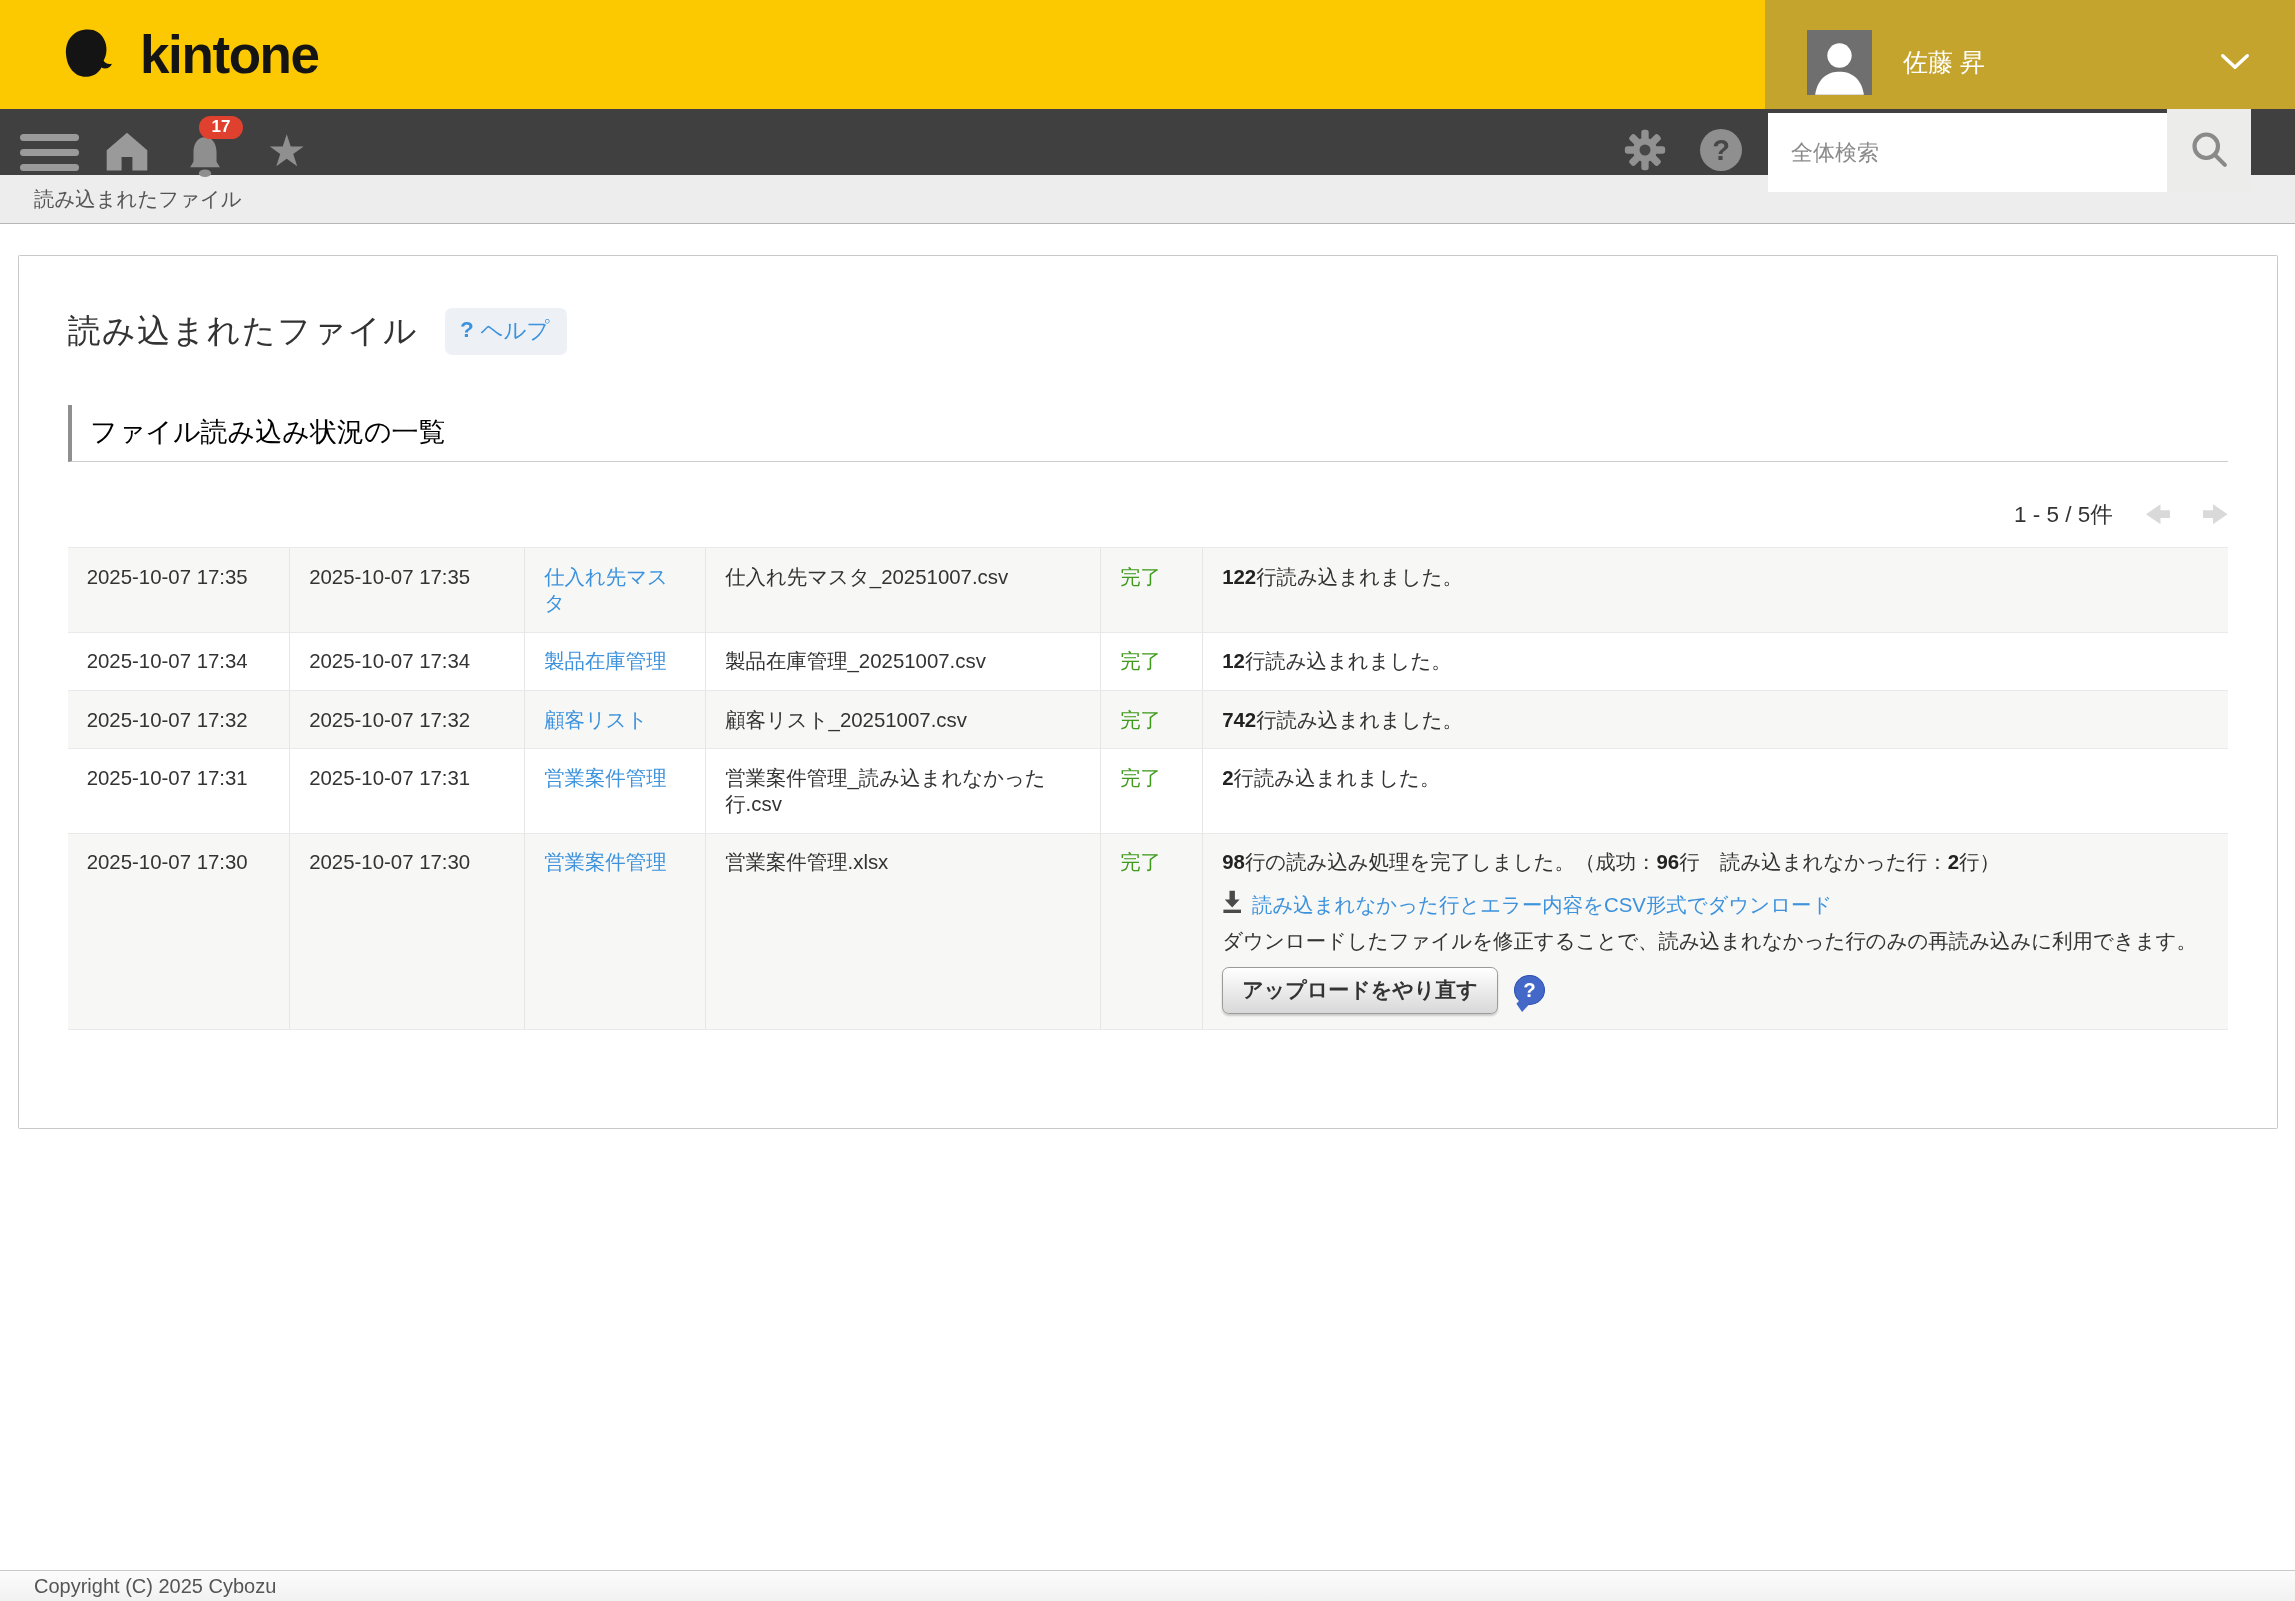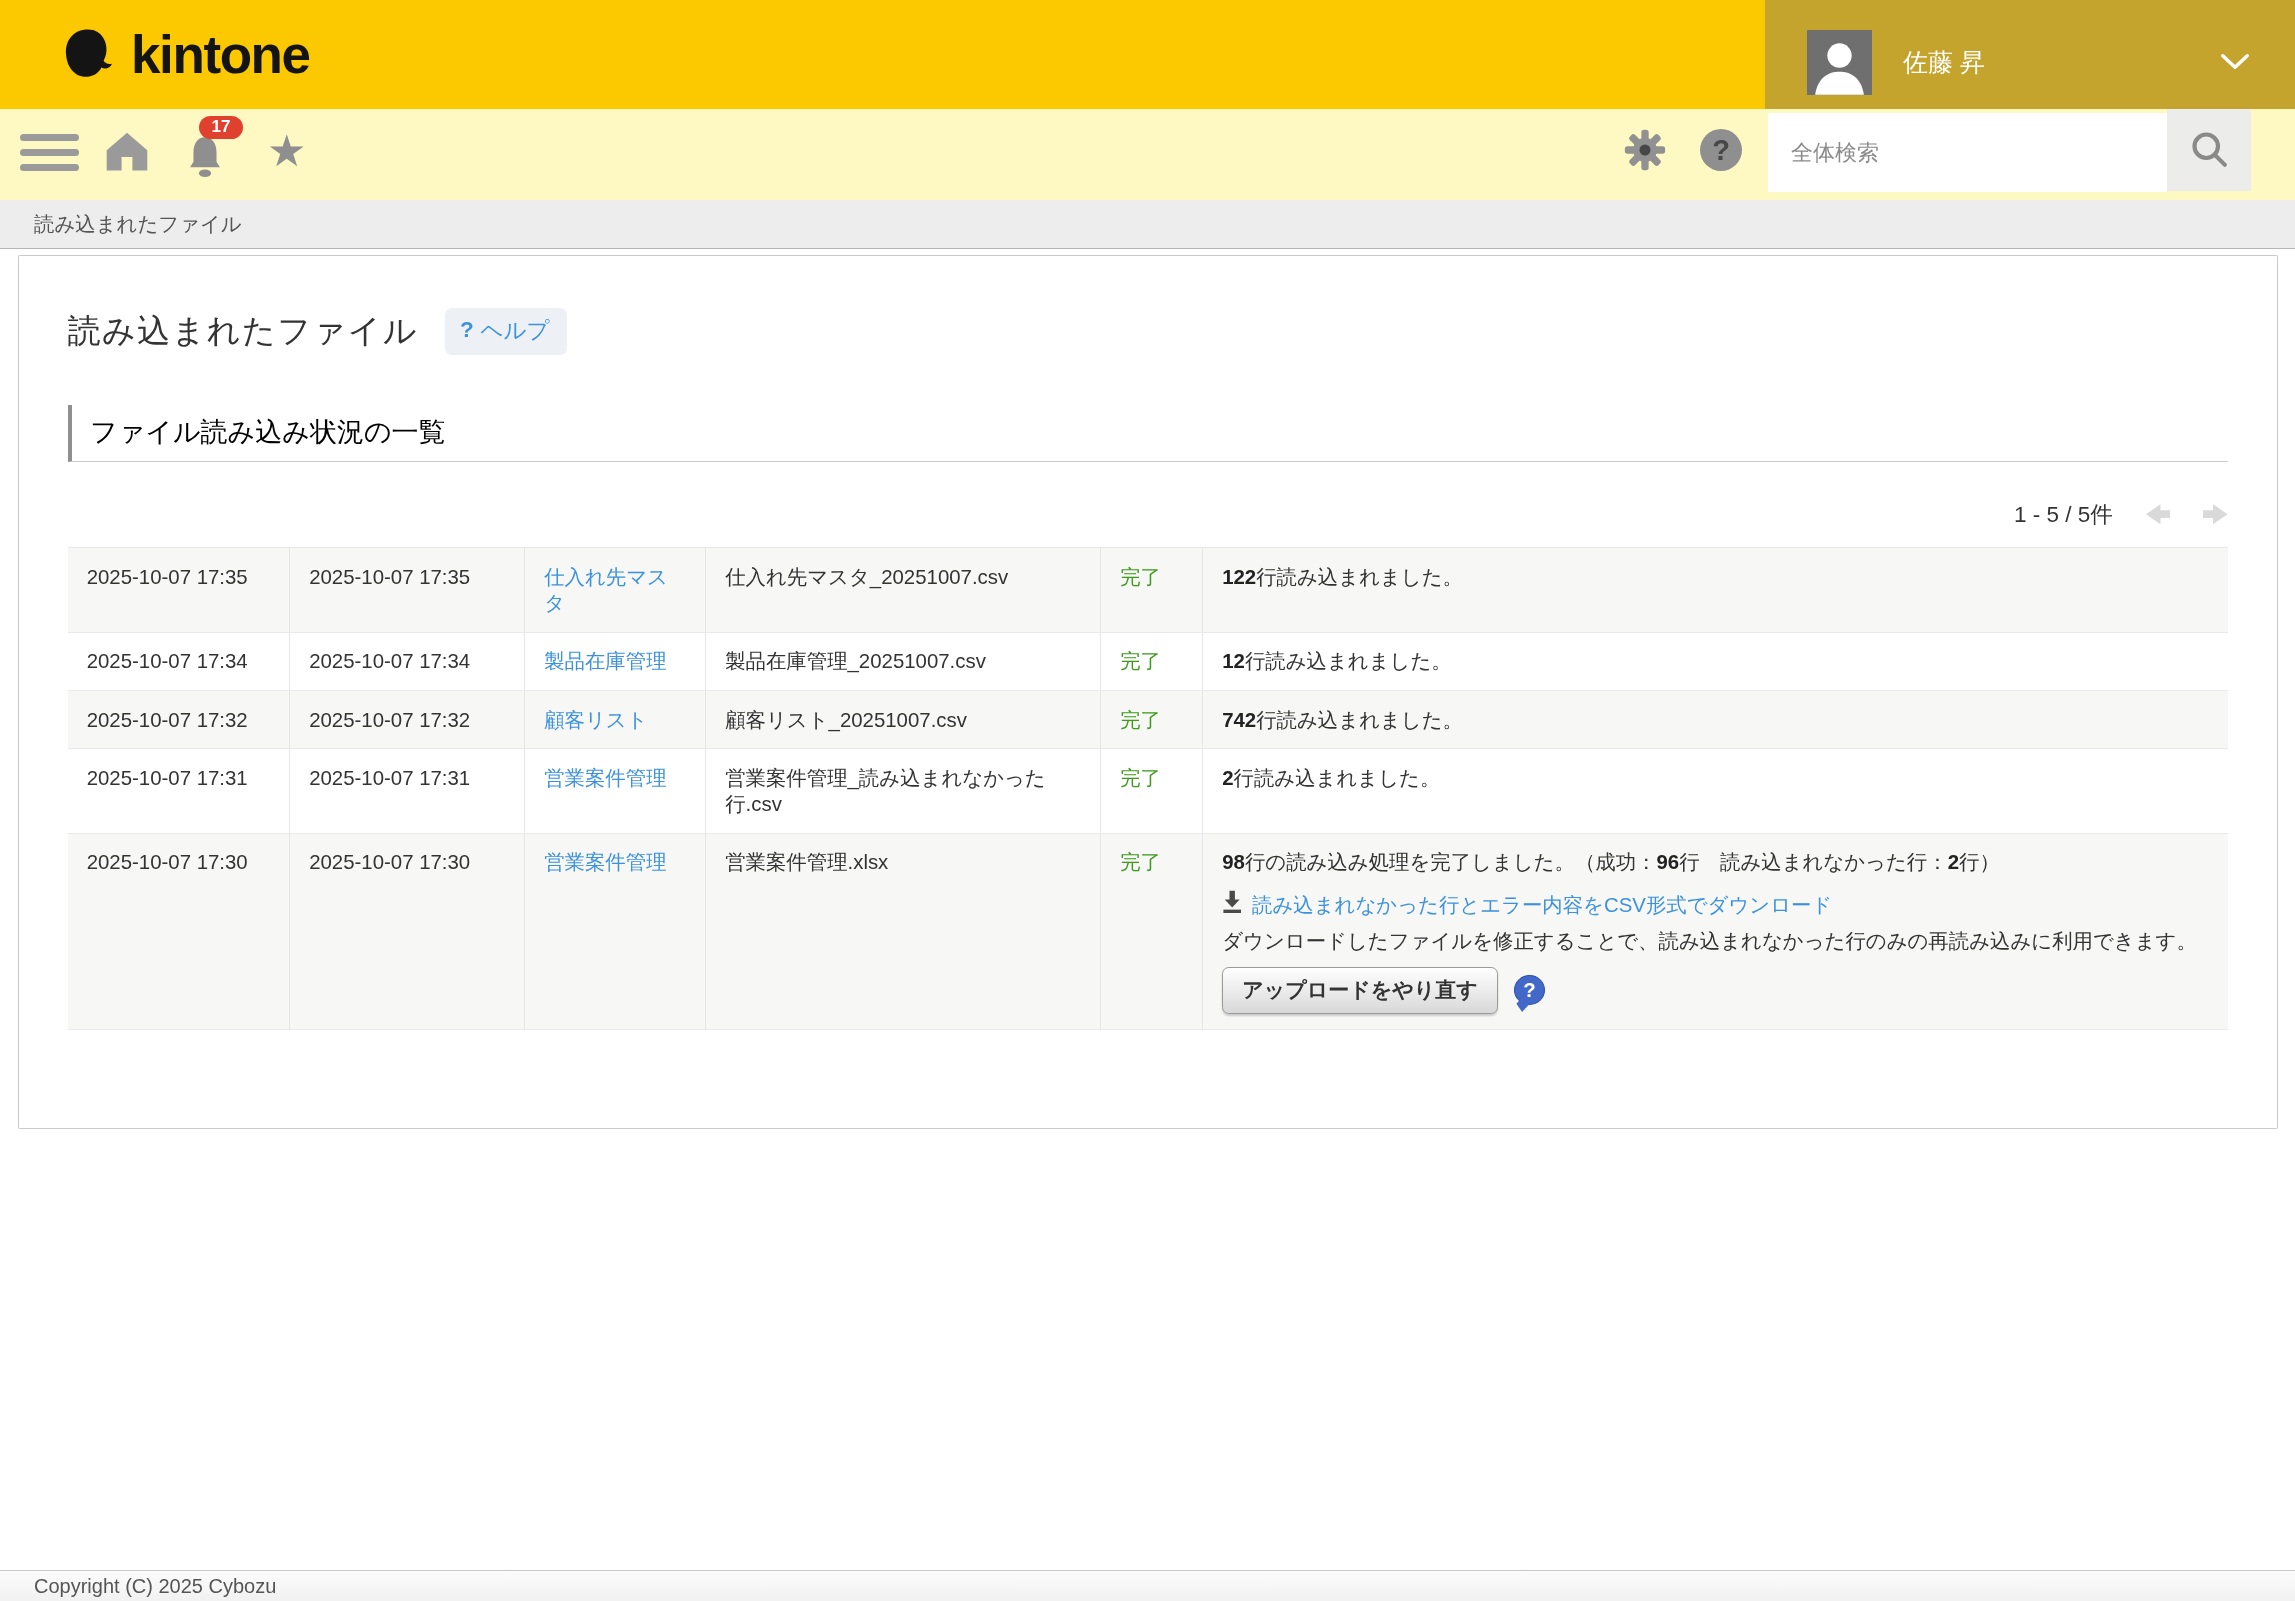--- a/index.html
+++ b/index.html
@@ -1,29 +1,29 @@
 <!DOCTYPE html>
 <html style="font-size:11px"><head>
 <meta charset="utf-8">
 <style>
   * { margin:0; padding:0; box-sizing:border-box; }
   html,body { width:2295px; height:1602px; overflow:hidden; }
   body { font-family:"Liberation Sans","DejaVu Sans",sans-serif; background:#ffffff; position:relative; color:#333; }
 
   
   .header { height:109px; background:#FCC800; position:relative; display:flex; align-items:center; }
-  .logo { display:flex; align-items:center; margin-left:59px; gap:16px; }
+  .logo { display:flex; align-items:center; margin-left:59px; gap:25px; }
   .logo-text { font-size:53px; font-weight:bold; color:#141414; letter-spacing:-1.4px; }
   .user-box { position:absolute; right:0; top:0; width:530px; height:125px; background:#C5A42E; display:flex; align-items:center; }
   .avatar { width:65px; height:65px; background:#6F6F6F; margin-left:42px; display:flex; align-items:flex-end; justify-content:center; overflow:hidden; }
   .user-name { margin-left:31px; font-size:25px; color:#ffffff; }
   .user-chevron { margin-left:auto; margin-right:45px; }
 
   
-  .navbar { height:91px; background:#fef9c3; position:relative; }
+  .navbar { height:66px; background:#404040; position:relative; }
   .nav-icon { position:absolute; cursor:pointer; }
   .hamburger { left:20.4px; top:24.5px; width:59px; }
   .hamburger div { height:7.5px; background:#9A9A9A; border-radius:4.1px; margin-bottom:7.5px; }
   .home { left:104px; top:22px; }
   .bell { left:185px; top:27px; }
   .badge { position:absolute; left:199px; top:6.8px; height:23px; min-width:44px; background:#E0412F; border-radius:13.6px; color:#fff; font-size:17px; font-weight:bold; display:flex; align-items:center; justify-content:center; padding:0 8.2px; z-index:2; }
   .star { left:267px; top:20.4px; font-size:44px; line-height:44px; color:#8F8F8F; }
   .gear { left:1623px; top:19px; }
   .help-circle { left:1700px; top:20.4px; width:42px; height:42px; border-radius:50%; background:#8F8F8F; color:#474747; font-size:29px; font-weight:bold; display:flex; align-items:center; justify-content:center; }
   .search-input { position:absolute; left:1768px; top:4px; width:399px; height:79px; border:none; outline:none; background:#ffffff; font-size:22px; padding-left:23px; color:#333; font-family:inherit; }

